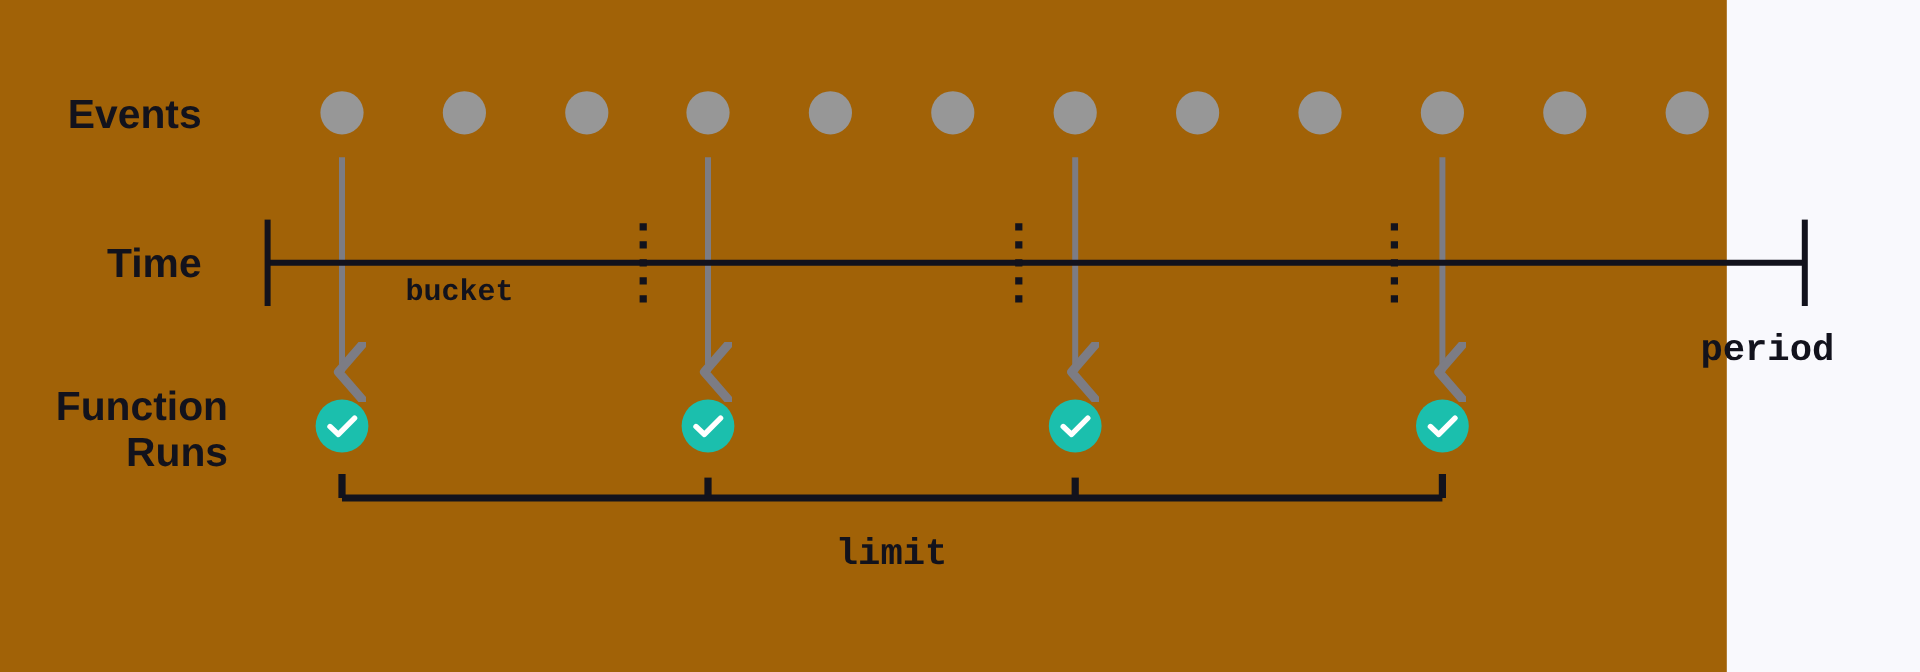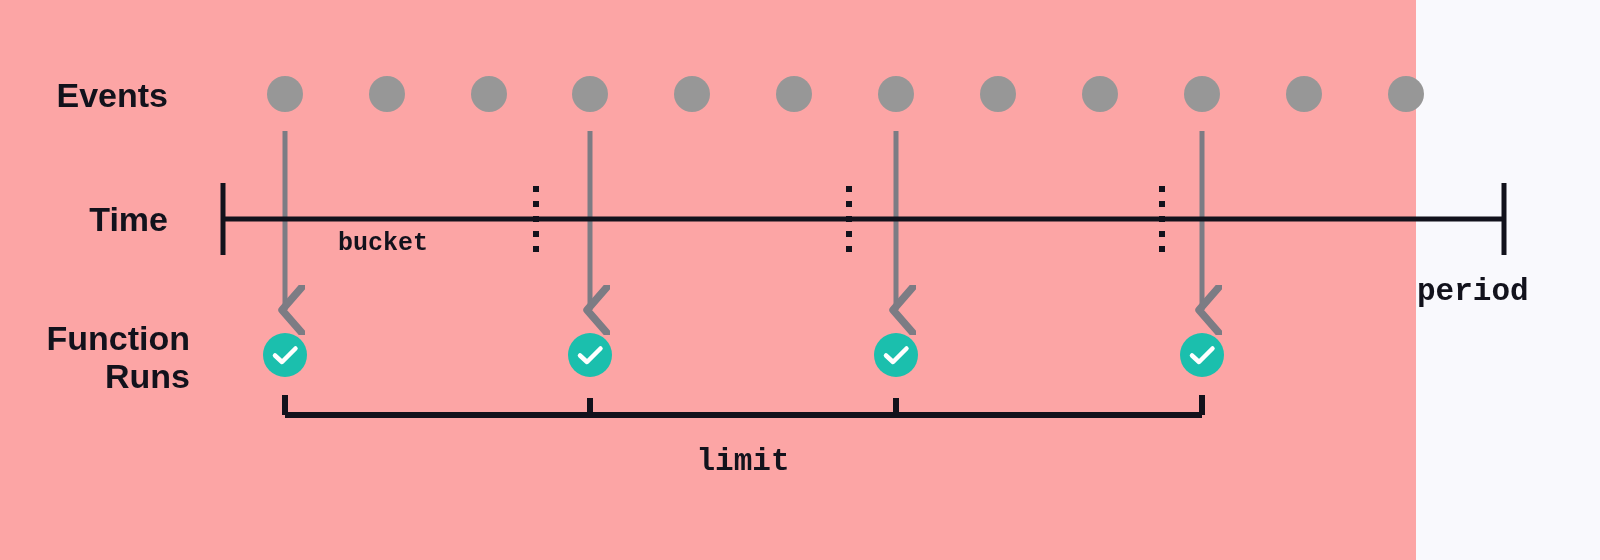--- a/index.html
+++ b/index.html
@@ -10,21 +10,22 @@
     width: 1600px;
     height: 560px;
     background: #f9f9fd;
     font-family: "Liberation Sans", sans-serif;
     overflow: hidden;
   }
   #diagram-root {
     position: relative;
     width: 1416px;
     height: 560px;
-    background: #fca5a5;
+    background: #a16207;
+    padding-left: 23px;
   }
   svg.stage {
     position: absolute;
     left: 0;
     top: 0;
     width: 1600px;
     height: 560px;
     display: block;
   }
   .row-label {

